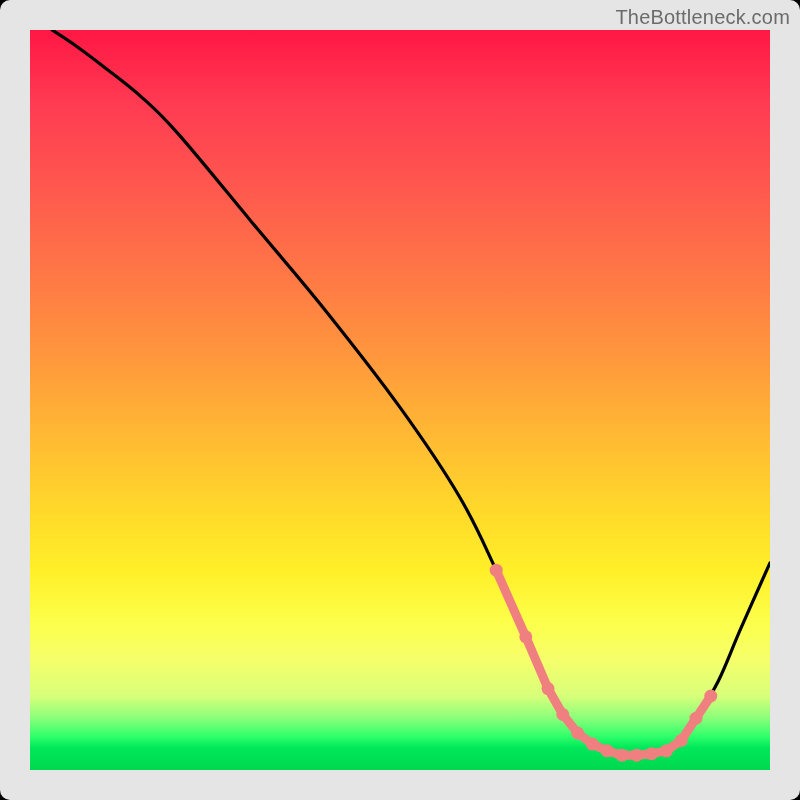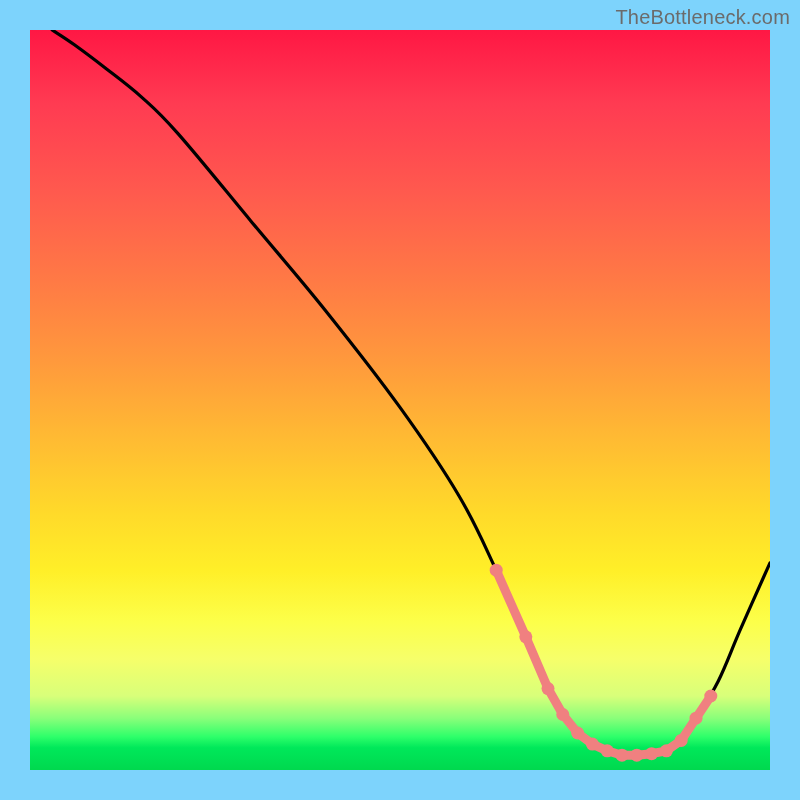--- a/index.html
+++ b/index.html
@@ -7,21 +7,22 @@
     padding: 0;
     width: 800px;
     height: 800px;
     background: #000;
     overflow: hidden;
     font-family: Arial, Helvetica, sans-serif;
   }
   .frame {
     position: absolute;
     inset: 0;
-    background: #7dd3fc;
+    background: #e5e5e5;
+    border-radius: 10px;
   }
   .plot {
     position: absolute;
     left: 30px;
     top: 30px;
     width: 740px;
     height: 740px;
     
     background: linear-gradient(
       to bottom,

